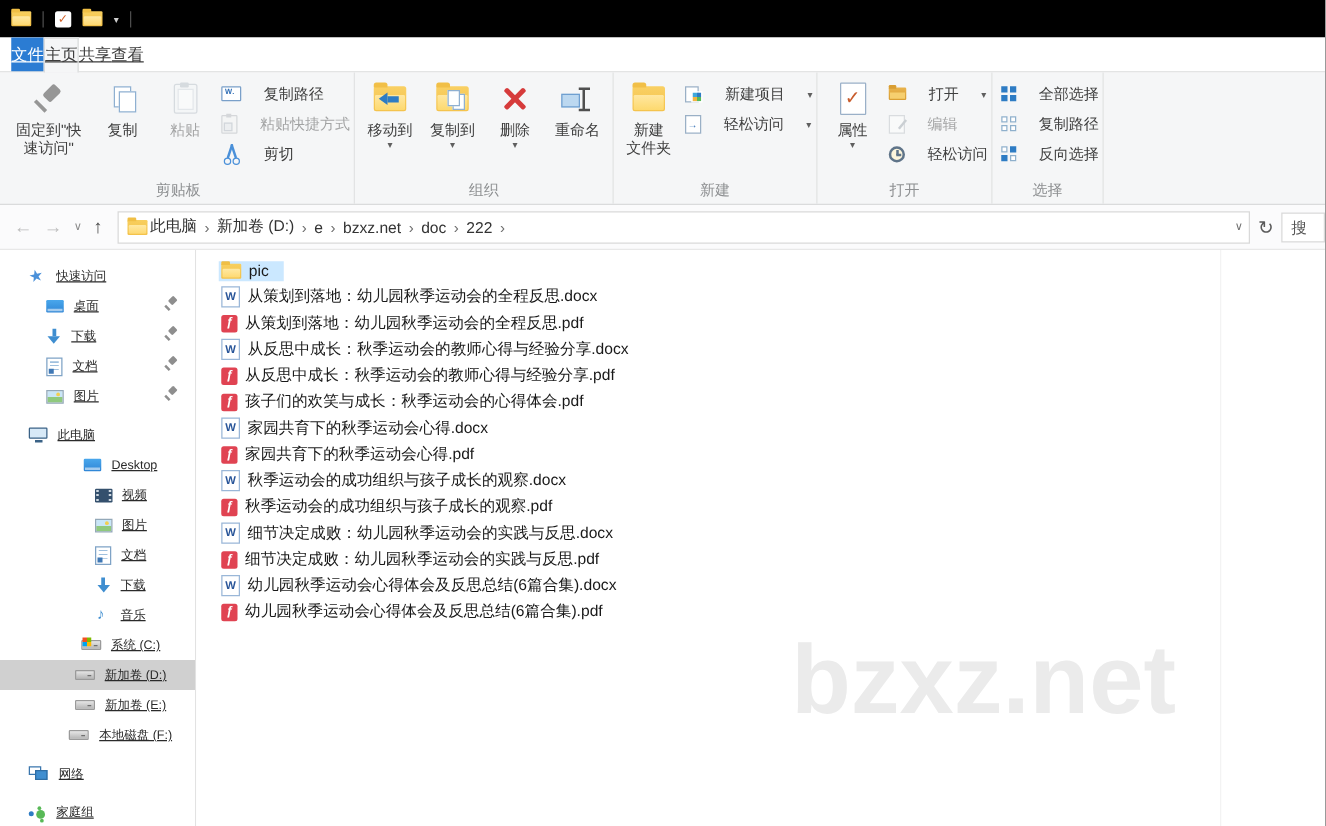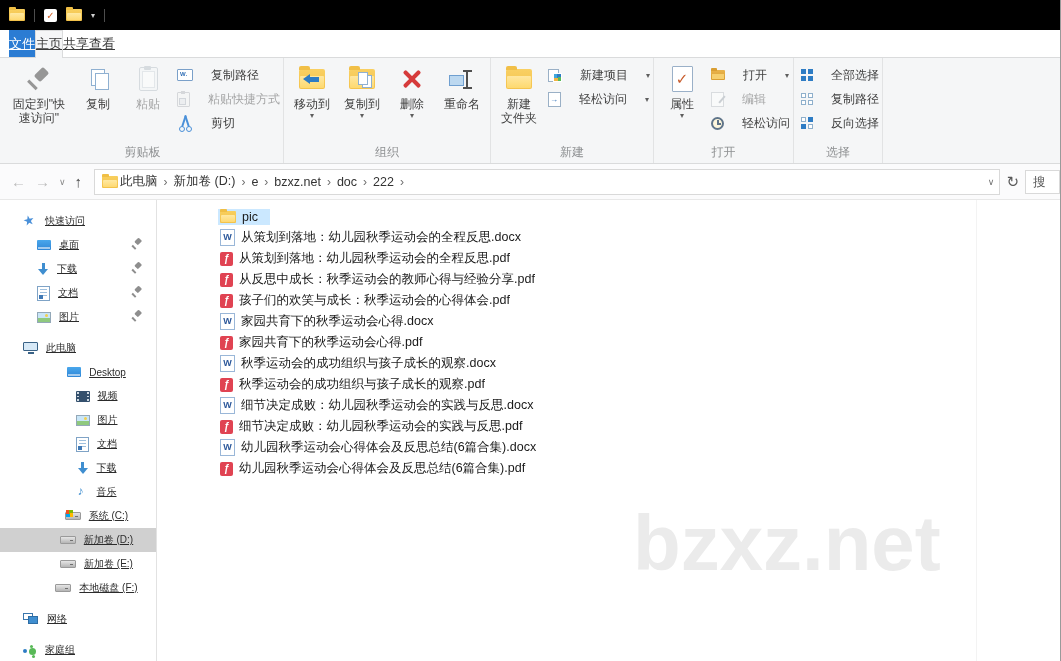--- a/index.html
+++ b/index.html
@@ -48,21 +48,21 @@
   .main { display:flex; height:462px; }
   .sidebar { width:156px; border-right:1px solid #e2e2e2; padding-top:9px; flex:none; background:#fff; }
   .srow { height:24px; display:flex; align-items:center; gap:8px; font-size:10px; color:#2b2b2b; white-space:nowrap;text-decoration:underline; }
   .shead { padding-left:23px; }
   .schild { padding-left:37px;justify-content:center; }
   .srow.sel { background:#d0d0d0; }
   .sgap { height:7px; }
   .pinwrap { margin-left:auto; margin-right:13px; }
   .content { flex:1; position:relative; padding:6px 0 0 18px; background:#fff; }
   .frow { height:21px; display:flex; align-items:center; }
-  .fitem { display:inline-flex; align-items:center; gap:6px; padding:1px 12px 1px 2px;margin-left:43px; }
+  .fitem { display:inline-flex; align-items:center; gap:6px; padding:1px 12px 1px 2px; }
   .fitem.fsel { background:#cbe8ff; }
   .fname { font-size:12.5px; color:#191919; white-space:nowrap; }
   .colline { position:absolute; left:819px; top:0; bottom:0; width:1px; background:#f3f3f3; }
   .watermark { position:absolute; left:476px; top:298px; font-size:78px; font-weight:bold; color:#ebebeb; white-space:nowrap; z-index:0; }
 
   
   .ic { position:relative; display:inline-block; flex:none; }
   .ic i,.ic b { position:absolute; display:block; }
 
   .i-folder { width:16px; height:12px; background:linear-gradient(180deg,#f8cf5e,#f3c24a); border-radius:1px; }
@@ -623,20 +623,29 @@
             <div class="fitem">
               <span class="ic i-pdf">
                 <i></i>
                 <b></b>
               </span>
               <span class="fname">从策划到落地：幼儿园秋季运动会的全程反思.pdf</span>
             </div>
           </div>
           <div class="frow">
             <div class="fitem">
+              <span class="ic i-word">
+                <i></i>
+                <b></b>
+              </span>
+              <span class="fname">从反思中成长：秋季运动会的教师心得与经验分享.docx</span>
+            </div>
+          </div>
+          <div class="frow">
+            <div class="fitem">
               <span class="ic i-pdf">
                 <i></i>
                 <b></b>
               </span>
               <span class="fname">从反思中成长：秋季运动会的教师心得与经验分享.pdf</span>
             </div>
           </div>
           <div class="frow">
             <div class="fitem">
               <span class="ic i-pdf">

